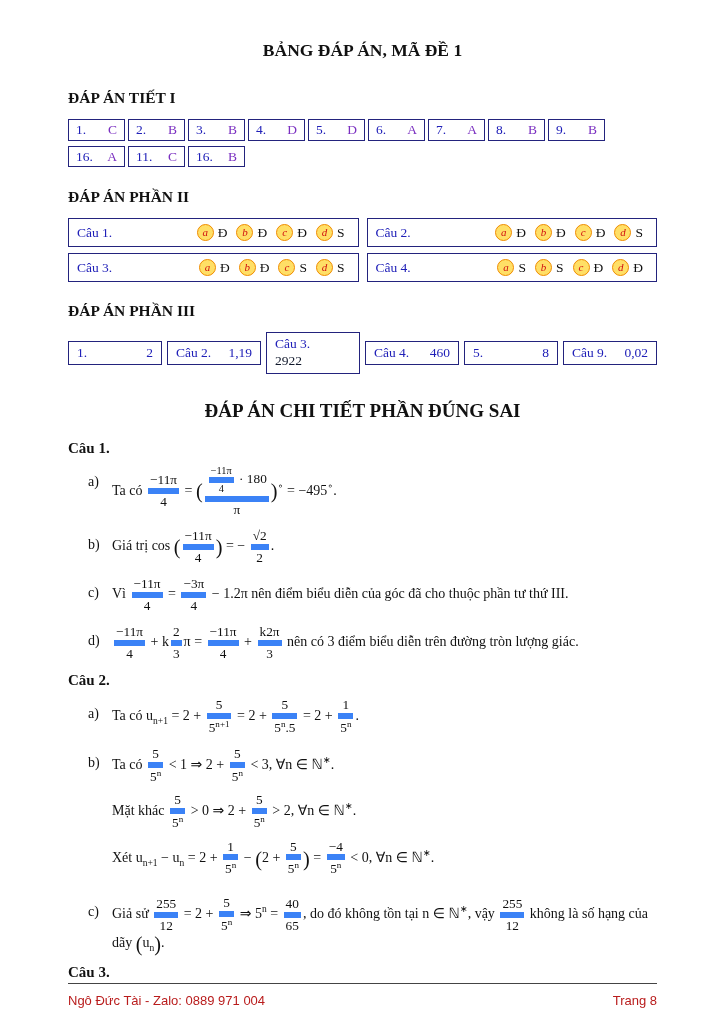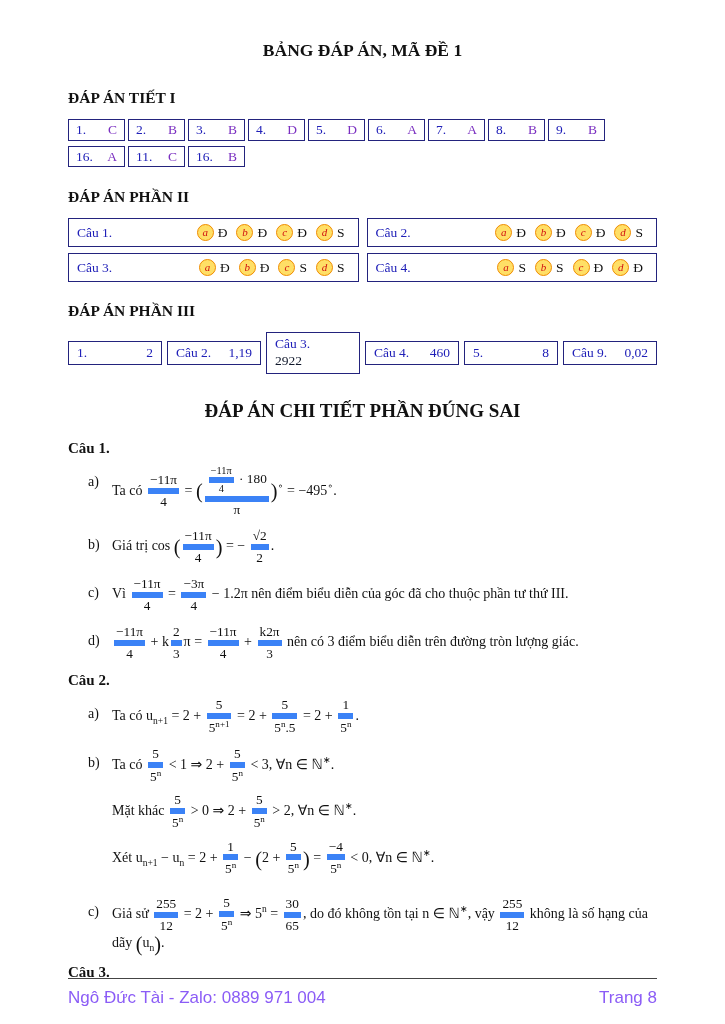--- a/index.html
+++ b/index.html
@@ -49,21 +49,21 @@
       margin:0 2px;line-height:1.2;font-size:0.95em;}
   .fr .n{display:block;border-bottom:6px solid #3b82f6;padding:0 2px;}
   .fr .d{display:block;padding:0 2px;}
   .fr .fr{font-size:0.78em;}
   .bp{font-size:1.45em;line-height:1;vertical-align:middle;font-weight:400;}
   sup{font-size:0.68em;}
   sub{font-size:0.68em;}
 
   
   .foot{position:absolute;left:68px;right:68px;bottom:16px;
-        font-family:"Liberation Sans",sans-serif;font-size:17px;color:#8b5cf6;}
+        font-family:"Liberation Sans",sans-serif;font-size:13px;color:#b91c1c;}
   .foot .rule{border-top:1.3px solid #444;margin-bottom:9px;}
   .foot-row{display:flex;justify-content:space-between;}
 </style>
 </head>
 <body>
 
 <div class="page">
   <div class="inner">
 
     <div class="title">BẢNG ĐÁP ÁN, MÃ ĐỀ 1</div>
@@ -296,21 +296,21 @@
     </div>
     <div class="item">
       <span class="tag">c)</span>
       <div class="mx">Giả sử <span class="fr">
             <span class="n">255</span>
             <span class="d">12</span>
           </span> = 2 + <span class="fr">
             <span class="n">5</span>
             <span class="d">5<sup>n</sup></span>
           </span> ⇒ 5<sup>n</sup> = <span class="fr">
-            <span class="n">30</span>
+            <span class="n">40</span>
             <span class="d">65</span>
           </span>, do đó không tồn tại n ∈ ℕ<sup>∗</sup>, vậy <span class="fr">
             <span class="n">255</span>
             <span class="d">12</span>
           </span> không là số hạng của dãy <span class="bp">(</span>u<sub>n</sub><span class="bp">)</span>.</div>
     </div>
 
     <div class="cau">Câu 3.</div>
 
   </div>

